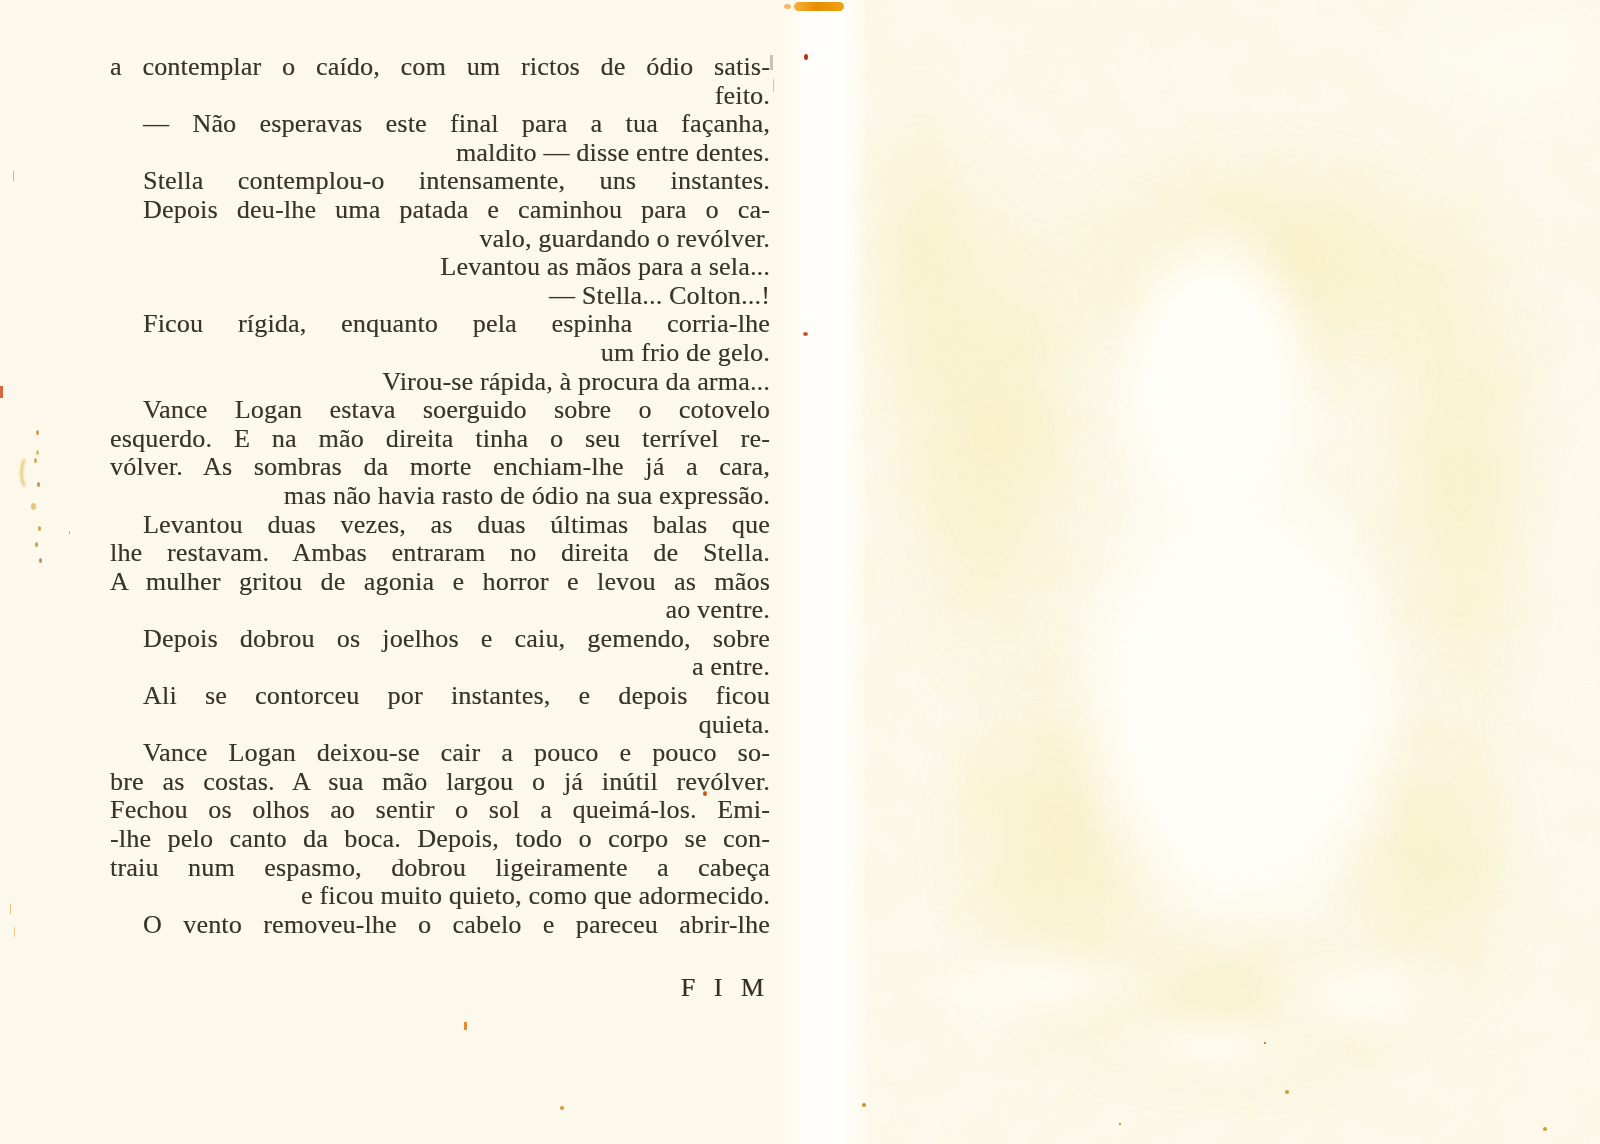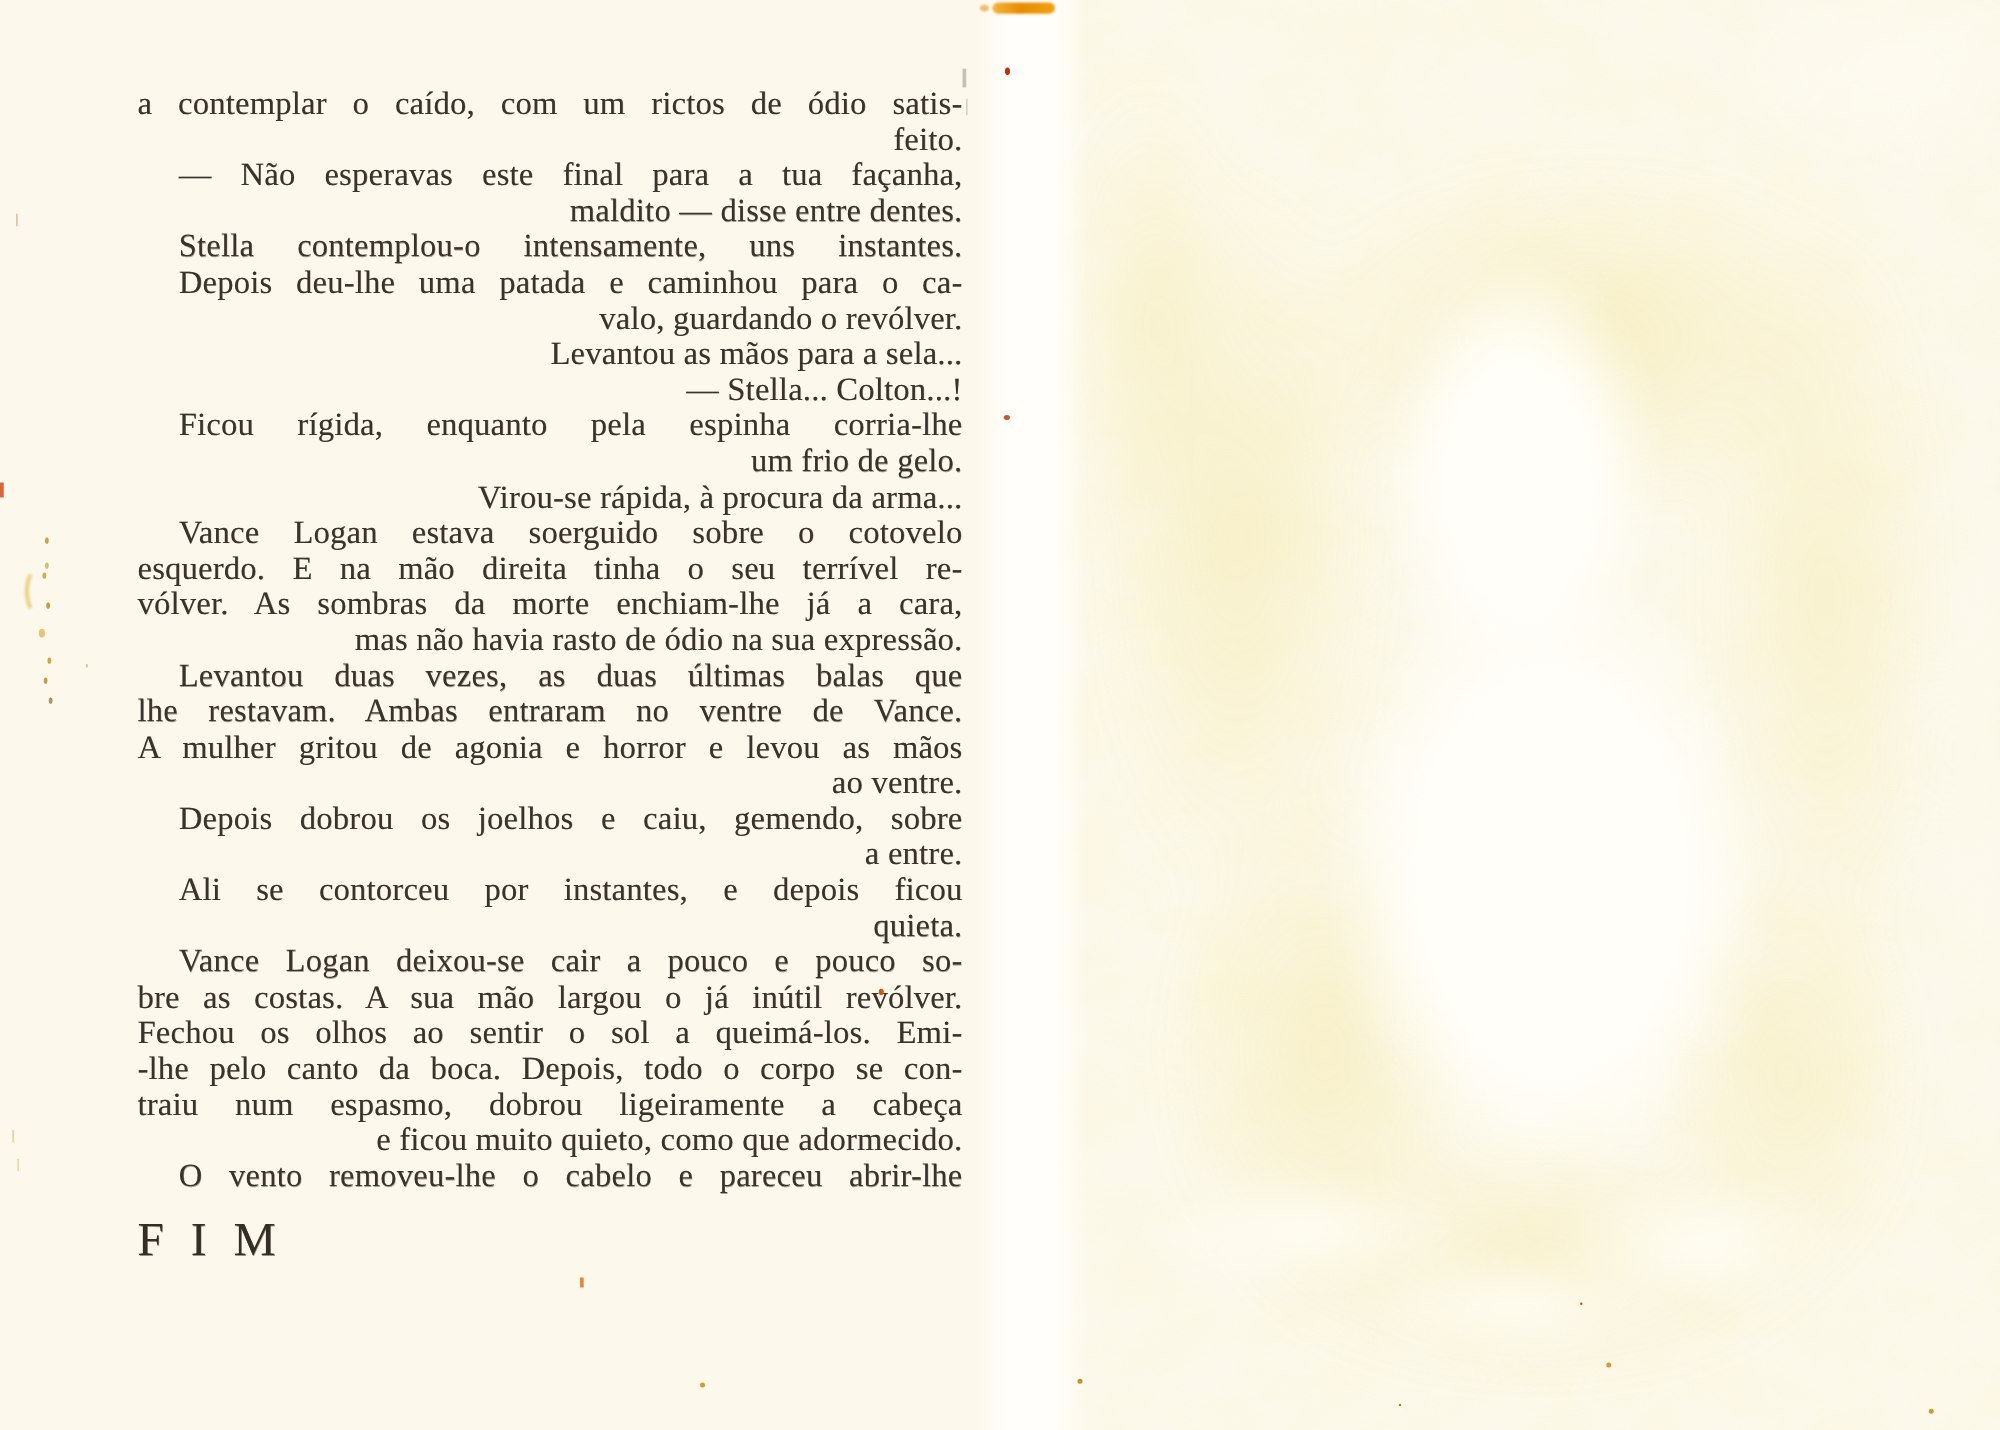--- a/index.html
+++ b/index.html
@@ -3,31 +3,31 @@
 <meta charset="utf-8">
 <style>
   html,body{margin:0;padding:0;}
   body{
     width:1600px;height:1144px;position:relative;overflow:hidden;
     background:#fcf9ec;
     font-family:"Liberation Serif","DejaVu Serif",serif;
   }
   
   .text-column{
-    position:absolute;left:110px;top:69px;width:660px;
+    position:absolute;left:110px;top:53px;width:660px;
     font-size:26px;line-height:28.6px;color:#39332b;
     letter-spacing:0.2px;
     text-shadow:0.35px 0.35px 0.3px rgba(57,51,43,0.45);
   }
   .line{height:28.6px;overflow:visible;text-align:right;}
   .line.fill{text-align:justify;text-align-last:justify;}
   .line.indent{text-indent:33px;}
   .end-marker{
-    margin-top:23px;text-align:left;
-    font-size:38px;letter-spacing:6px;color:#342e26;
+    margin-top:35px;text-align:right;
+    font-size:26px;letter-spacing:6px;color:#342e26;
     text-shadow:0.4px 0.4px 0.3px rgba(52,46,38,0.5);
   }
   
   .right-page{
     position:absolute;left:840px;top:0;width:760px;height:1144px;
     overflow:hidden;
   }
   .mottle-svg{position:absolute;left:0;top:0;opacity:0.75;}
   .stain-blobs{
     position:absolute;inset:0;filter:blur(16px);opacity:0.85;
@@ -129,21 +129,21 @@
       <div class="line indent">Levantou as mãos para a sela...</div>
       <div class="line indent">— Stella... Colton...!</div>
       <div class="line indent fill">Ficou rígida, enquanto pela espinha corria-lhe</div>
       <div class="line">um frio de gelo.</div>
       <div class="line indent">Virou-se rápida, à procura da arma...</div>
       <div class="line indent fill">Vance Logan estava soerguido sobre o cotovelo</div>
       <div class="line fill">esquerdo. E na mão direita tinha o seu terrível re-</div>
       <div class="line fill">vólver. As sombras da morte enchiam-lhe já a cara,</div>
       <div class="line">mas não havia rasto de ódio na sua expressão.</div>
       <div class="line indent fill">Levantou duas vezes, as duas últimas balas que</div>
-      <div class="line fill">lhe restavam. Ambas entraram no ventre de Vance.</div>
+      <div class="line fill">lhe restavam. Ambas entraram no direita de Stella.</div>
       <div class="line fill">A mulher gritou de agonia e horror e levou as mãos</div>
       <div class="line">ao ventre.</div>
       <div class="line indent fill">Depois dobrou os joelhos e caiu, gemendo, sobre</div>
       <div class="line">a entre.</div>
       <div class="line indent fill">Ali se contorceu por instantes, e depois ficou</div>
       <div class="line">quieta.</div>
       <div class="line indent fill">Vance Logan deixou-se cair a pouco e pouco so-</div>
       <div class="line fill">bre as costas. A sua mão largou o já inútil revólver.</div>
       <div class="line fill">Fechou os olhos ao sentir o sol a queimá-los. Emi-</div>
       <div class="line fill">-lhe pelo canto da boca. Depois, todo o corpo se con-</div>

